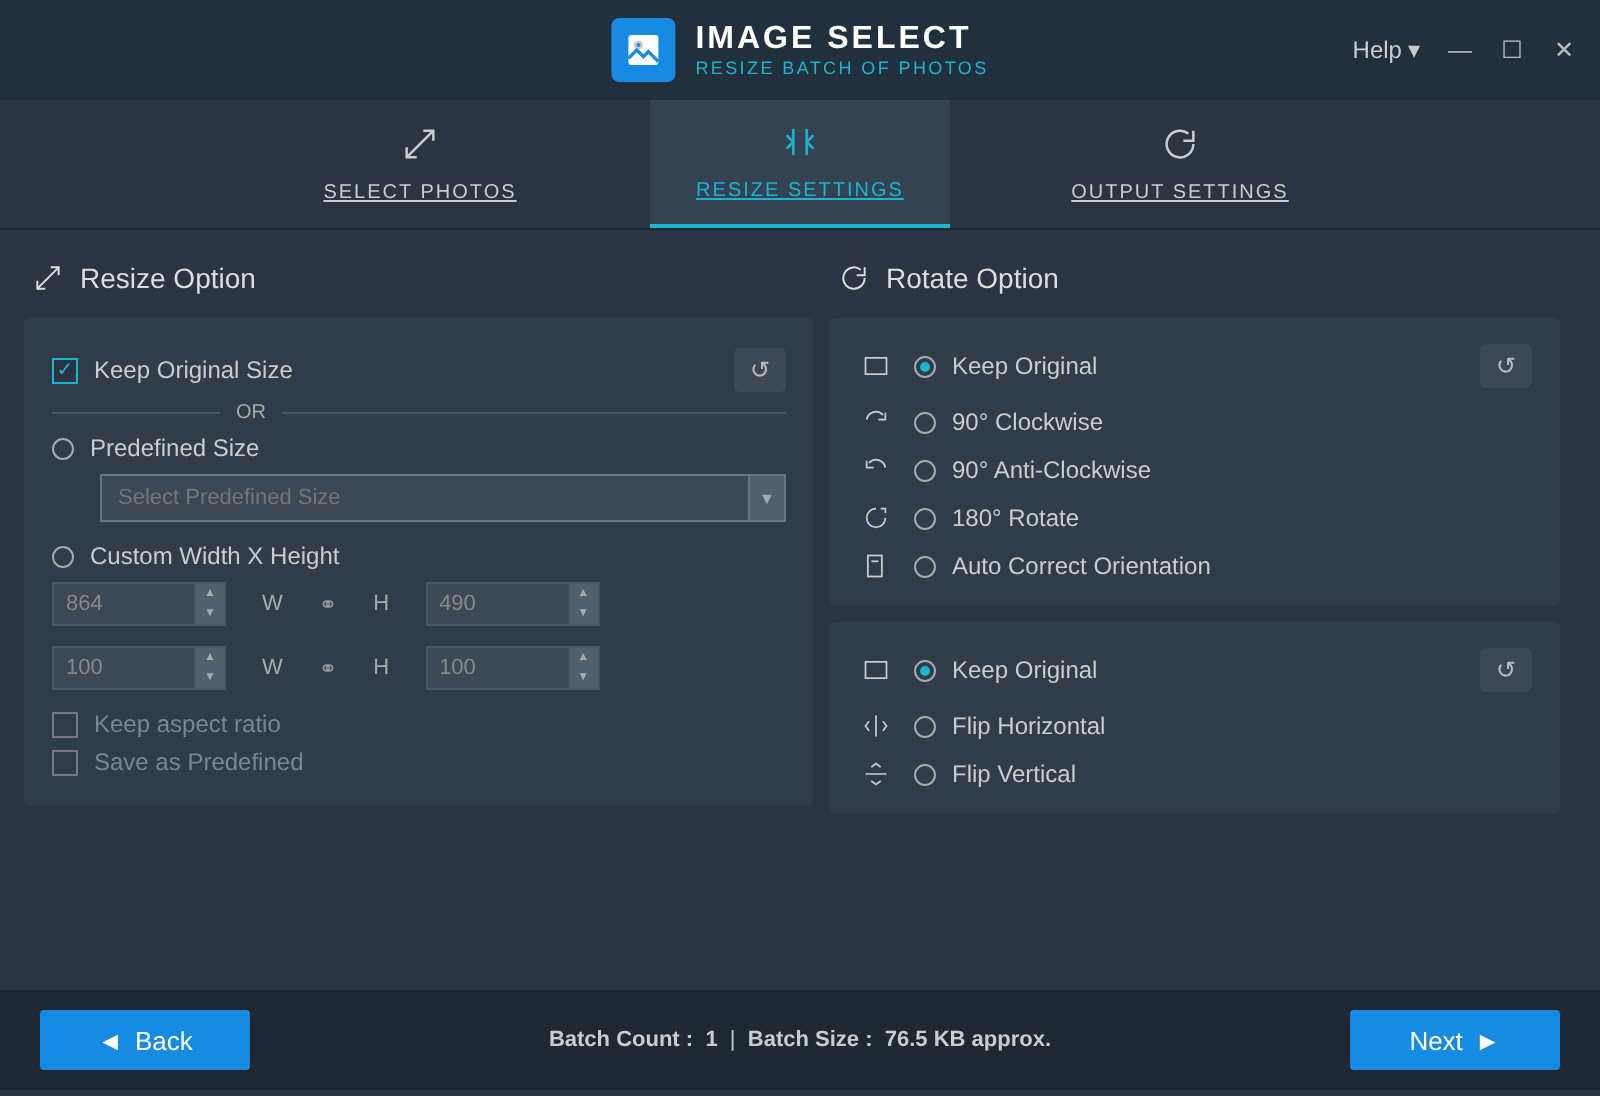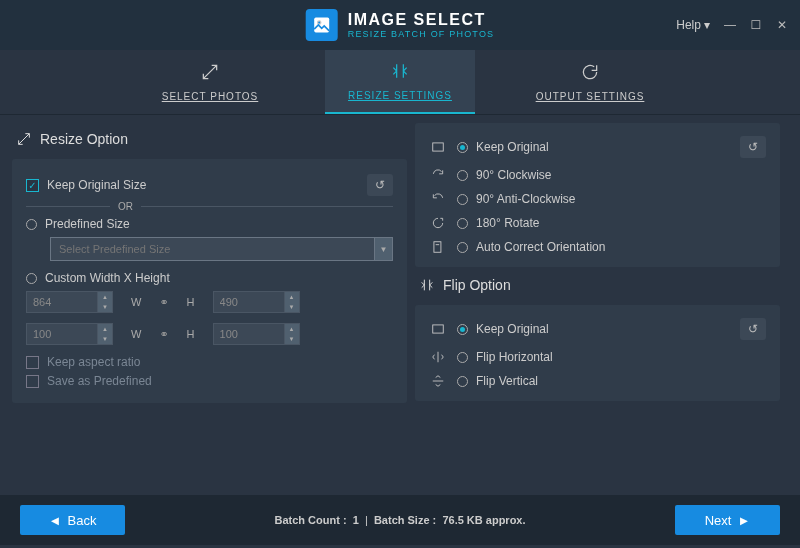--- a/index.html
+++ b/index.html
@@ -196,20 +196,26 @@
         <span>Keep aspect ratio</span>
       </div>
       <div class="row dim-text">
         <span class="chk2"></span>
         <span>Save as Predefined</span>
       </div>
     </div>
   </div>
 
   <div class="col-right">
+    <div class="panel-head">
+      <svg viewBox="0 0 24 24">
+          <path d="M20 12a8 8 0 1 1-3-6.2M20 4v6h-6"></path>
+        </svg>
+      <span>Rotate Option</span>
+    </div>
     <div class="panel-sm">
       <div class="opt-row">
         <span class="opt-icon">
             <svg width="14" height="14" viewBox="0 0 24 24">
               <rect x="3" y="5" width="18" height="14"></rect>
             </svg>
           </span>
         <span class="radio checked"></span>
         <span>Keep Original</span>
         <span class="reset-btn">↺</span>
@@ -246,26 +252,20 @@
             <svg width="14" height="14" viewBox="0 0 24 24">
               <rect x="5" y="3" width="12" height="18"></rect>
               <path d="M8 8h6"></path>
             </svg>
           </span>
         <span class="radio"></span>
         <span>Auto Correct Orientation</span>
       </div>
     </div>
 
-    <div class="panel-head" style="padding-top:2px">
-      <svg viewBox="0 0 24 24">
-          <path d="M8 4v16M16 4v16M4 8l4 4-4 4M20 8l-4 4 4 4"></path>
-        </svg>
-      <span>Flip Option</span>
-    </div>
     <div class="panel-sm">
       <div class="opt-row">
         <span class="opt-icon">
             <svg width="14" height="14" viewBox="0 0 24 24">
               <rect x="3" y="5" width="18" height="14"></rect>
             </svg>
           </span>
         <span class="radio checked"></span>
         <span>Keep Original</span>
         <span class="reset-btn">↺</span>

